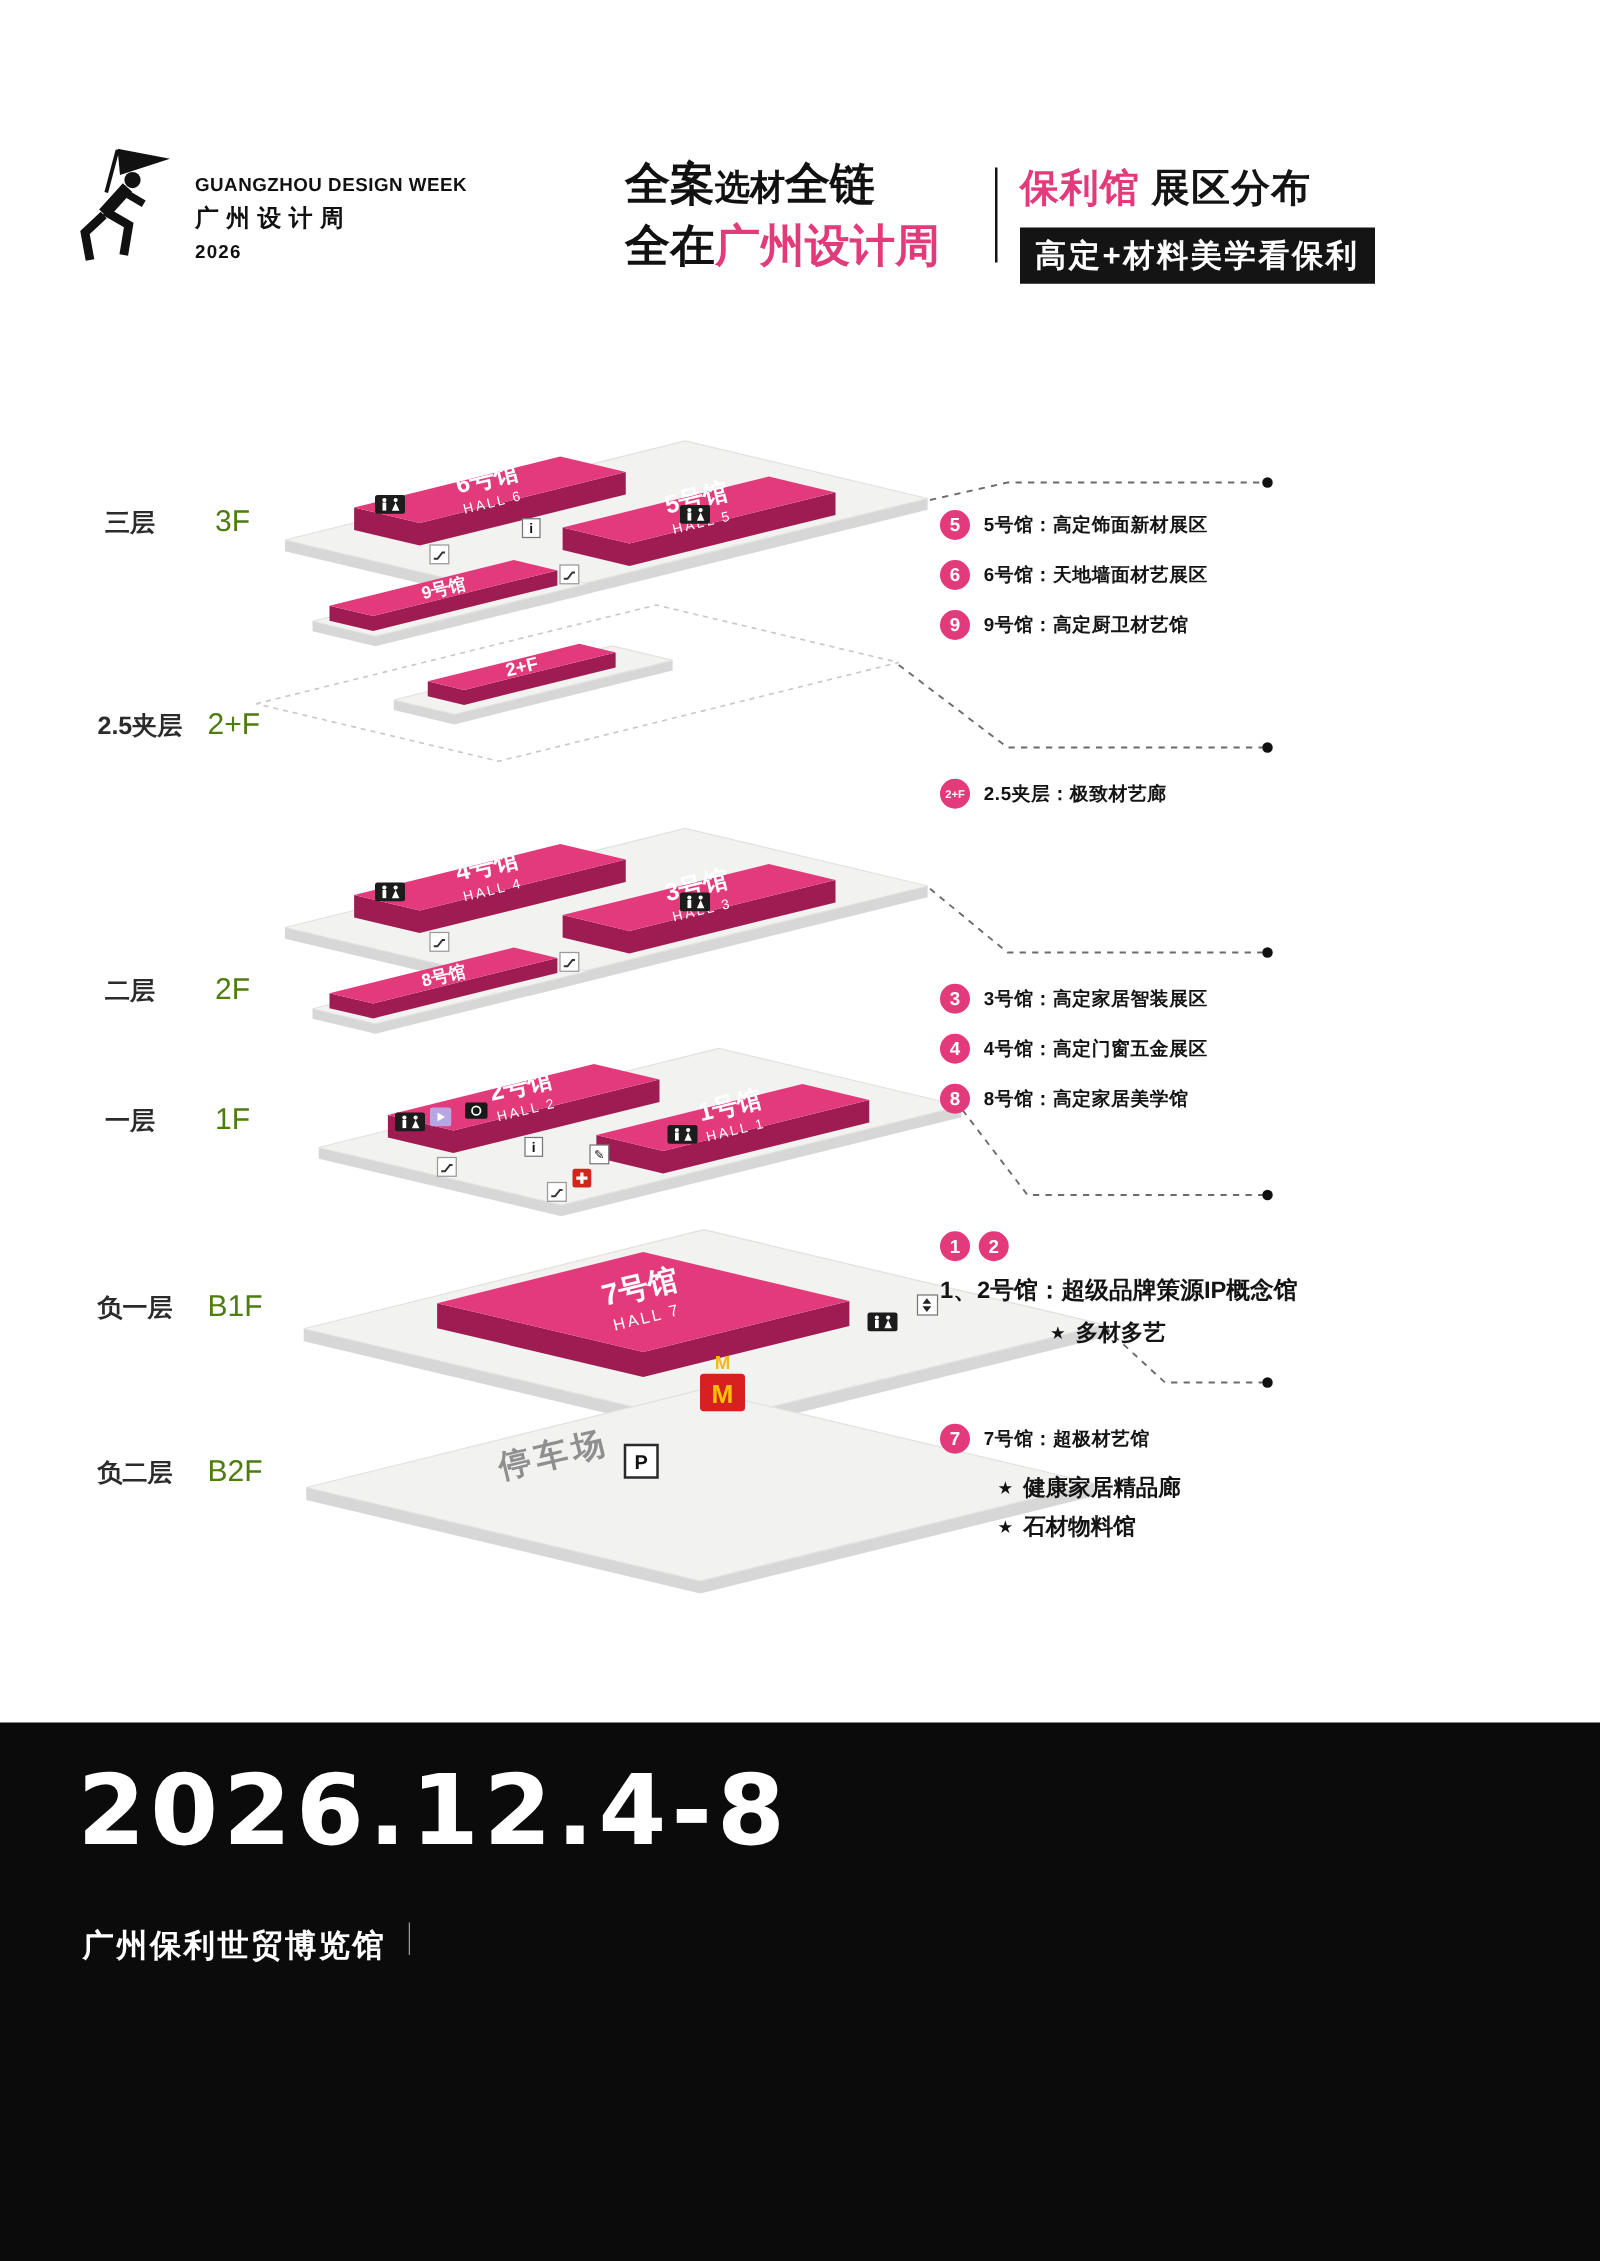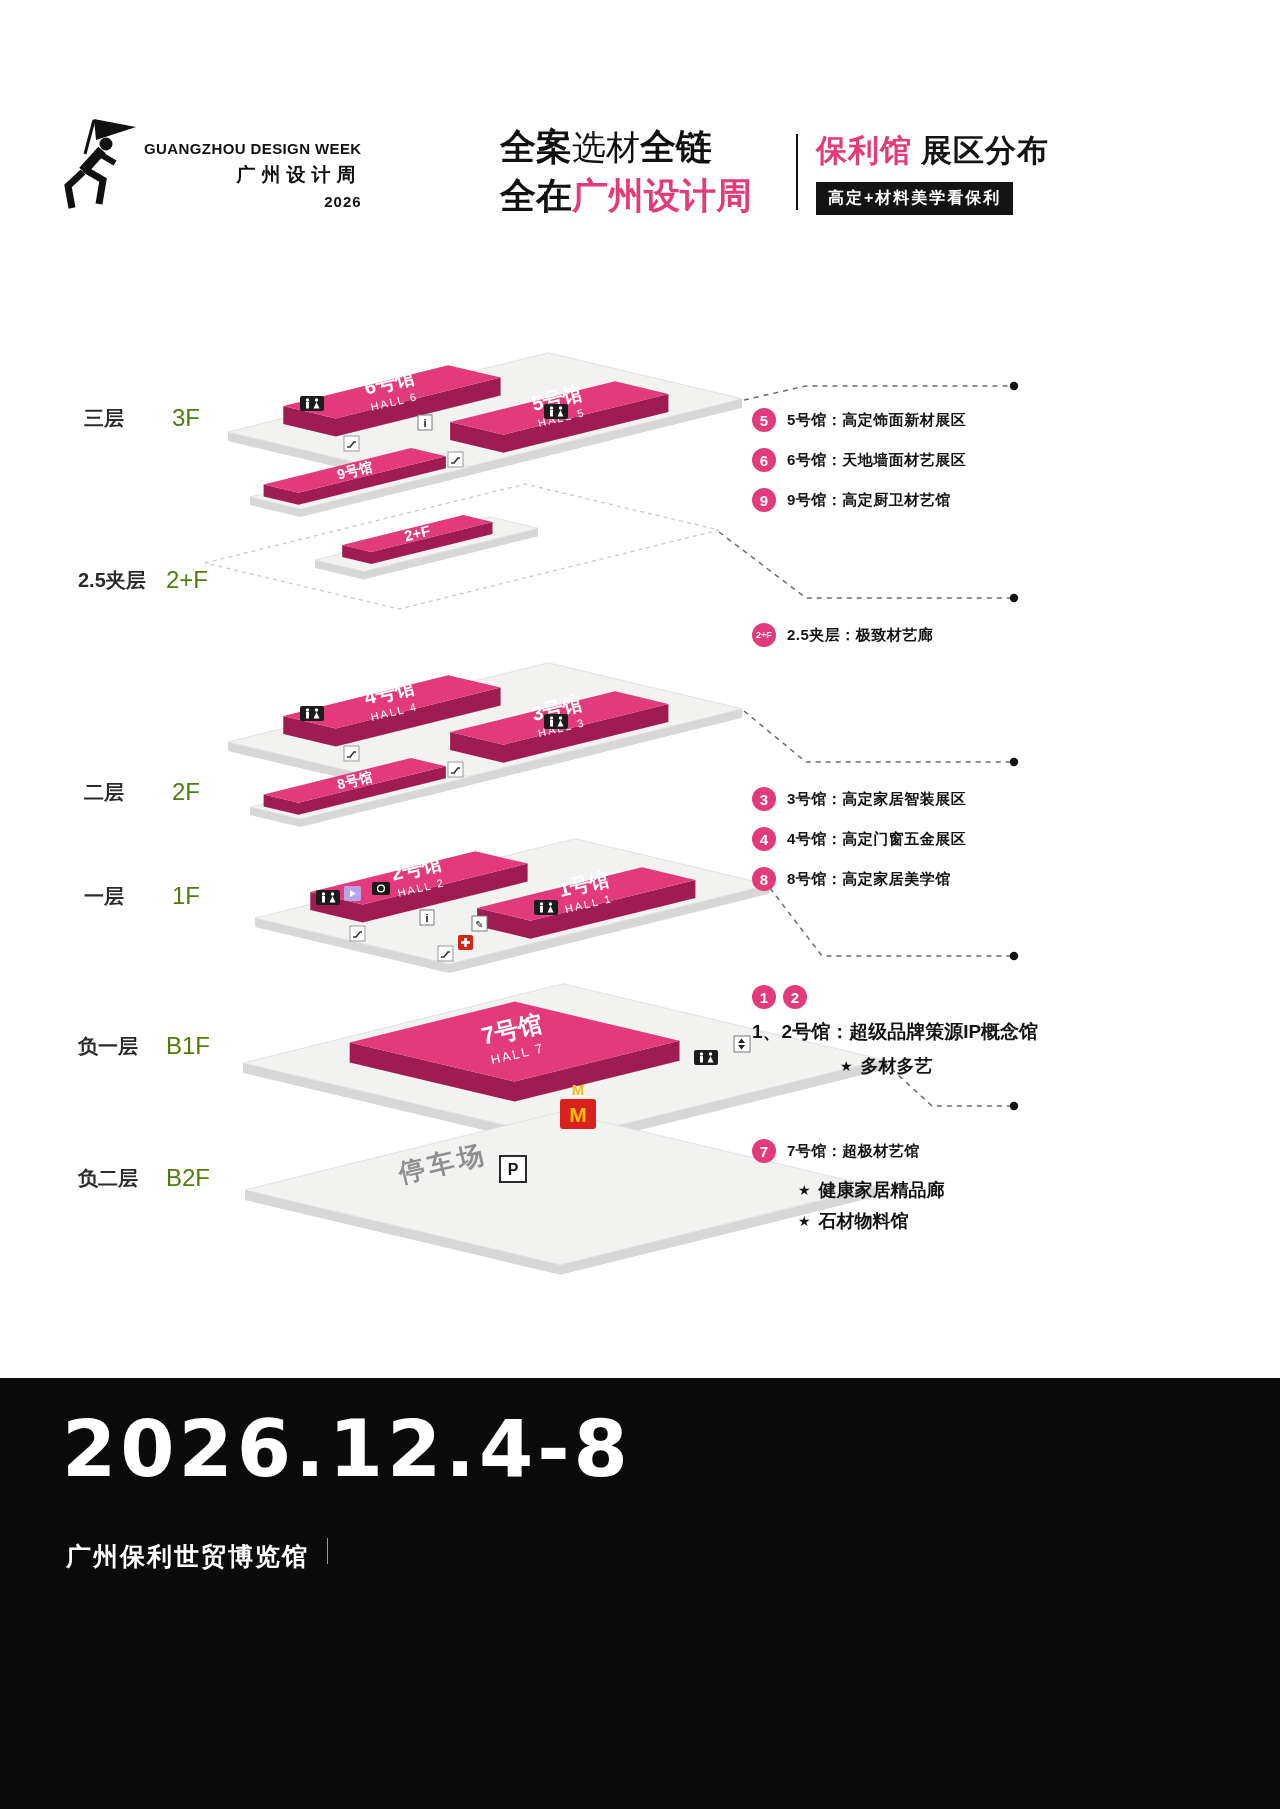--- a/index.html
+++ b/index.html
@@ -2,37 +2,37 @@
 <html><head>
 <meta charset="utf-8">
 <style>
   html,body{margin:0;padding:0;background:#ffffff;}
   .page{position:relative;width:1280px;height:1809px;background:#ffffff;overflow:hidden;
         font-family:"Liberation Sans","DejaVu Sans",sans-serif;margin:0 auto;}
   .page *{box-sizing:border-box;}
 
   
   .hdr-logo-figure{position:absolute;left:58px;top:116px;}
-  .hdr-logo-text{position:absolute;left:144px;top:140px;color:#111;text-align:right;}
+  .hdr-logo-text{position:absolute;left:156px;top:140px;color:#111;}
   .hdr-logo-en{font-size:15px;font-weight:bold;letter-spacing:.4px;}
   .hdr-logo-cn{font-size:19px;font-weight:bold;letter-spacing:6px;margin-top:5px;}
   .hdr-logo-year{font-size:15px;font-weight:bold;margin-top:5px;letter-spacing:1px;}
 
   .hdr-slogan{position:absolute;left:500px;top:126px;color:#111;line-height:42px;white-space:nowrap;}
   .sl-big{font-size:36px;font-weight:900;}
-  .sl-small{font-size:34px;font-weight:400;}
+  .sl-small{font-size:28px;font-weight:700;}
   .sl-pink{color:var(--pink,#e23a7b);}
 
   .hdr-divider{position:absolute;left:796px;top:134px;width:2px;height:76px;background:#141414;}
 
   .hdr-right{position:absolute;left:816px;top:130px;}
   .hdr-right-title{font-size:31px;font-weight:900;letter-spacing:1px;white-space:nowrap;}
   .hr-pink{color:var(--pink,#e23a7b);}
   .hr-black{color:#141414;margin-left:9px;}
-  .hdr-badge{display:inline-block;margin-top:10px;background:#141414;color:#fff;font-size:16px;
+  .hdr-badge{display:inline-block;margin-top:10px;background:#141414;color:#fff;font-size:25px;
              font-weight:bold;letter-spacing:2px;padding:6px 12px;white-space:nowrap;}
 
   
   #iso-svg{position:absolute;left:0;top:0;z-index:0;}
   #iso-svg text{font-family:"Liberation Sans","DejaVu Sans",sans-serif;}
 
   .floor-label{position:absolute;display:flex;align-items:center;z-index:1;}
   .fl-cn{font-size:20px;font-weight:600;color:#2b2b2b;width:88px;white-space:nowrap;}
   .fl-en{font-size:24px;font-weight:400;color:#4d7c0f;white-space:nowrap;}
 

